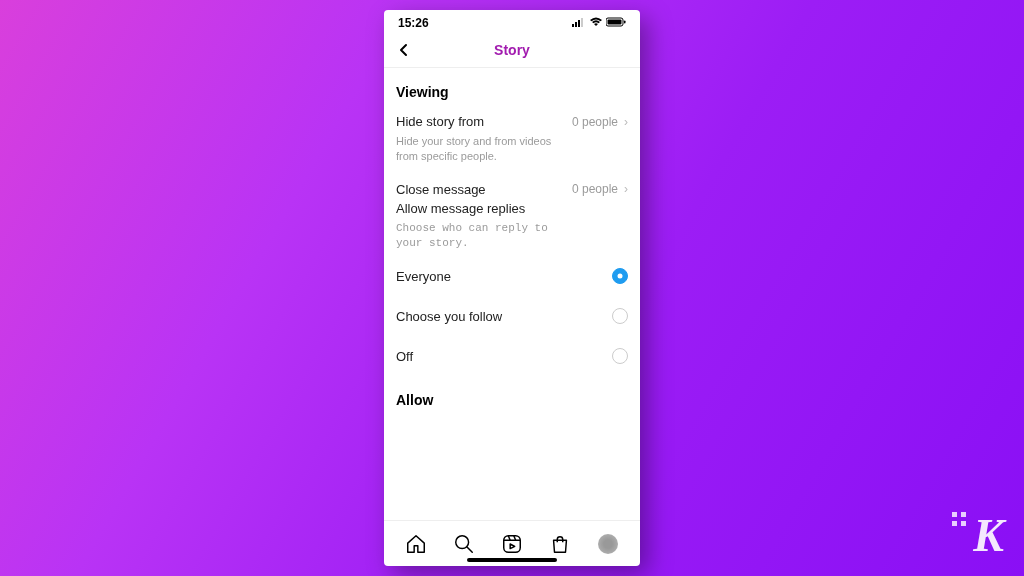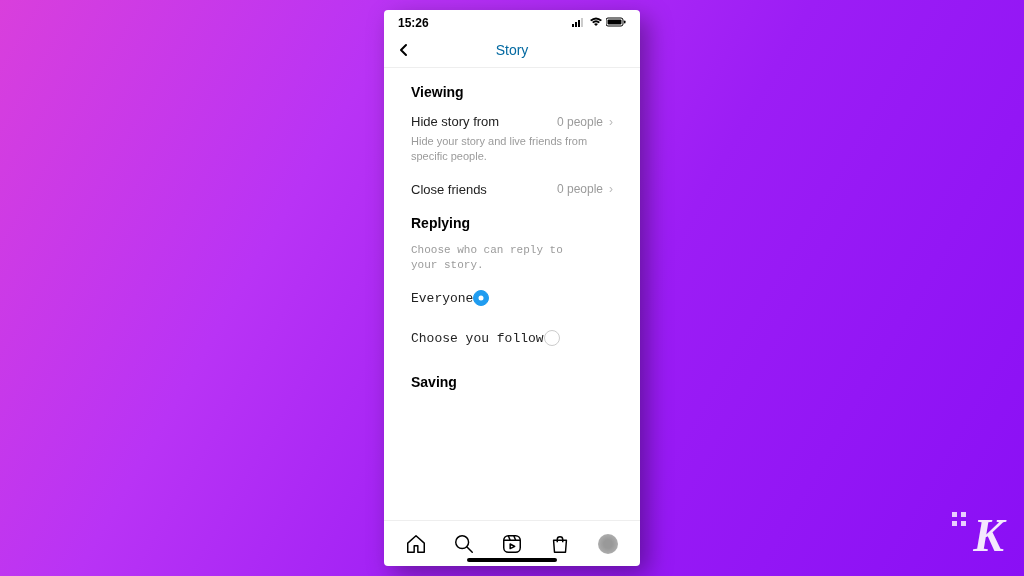--- a/index.html
+++ b/index.html
@@ -52,27 +52,27 @@
       transform: translateY(-50%);
       width: 24px;
       height: 24px;
       display: flex;
       align-items: center;
       justify-content: center;
       cursor: pointer;
     }
     .header-title {
       font-size: 14px;
-      font-weight: 400;
-      color: #0369a1;
+      font-weight: 700;
+      color: #a21caf;
     }
     .content {
       flex: 1;
       overflow: hidden;
-      padding: 0 27px;
+      padding: 0 12px;
     }
     .section-title {
       font-size: 14px;
       font-weight: 700;
       color: #000;
       margin-top: 16px;
       margin-bottom: 12px;
     }
     .row {
       display: flex;
@@ -95,23 +95,23 @@
     .row-desc {
       font-size: 11px;
       color: #9b9b9b;
       line-height: 1.35;
       margin-top: 3px;
       margin-bottom: 16px;
       max-width: 180px;
     }
     .radio-row {
       display: flex;
+      justify-content: space-between;
       align-items: center;
       padding: 12px 0;
-      font-family: Liberation Mono, monospace;
     }
     .radio {
       width: 16px;
       height: 16px;
       border-radius: 50%;
       border: 1.5px solid #ccc;
       position: relative;
       flex-shrink: 0;
     }
     .radio.selected {
@@ -230,46 +230,52 @@
 
     <div class="section-title">Viewing</div>
 
     <div class="row">
       <span class="row-label">Hide story from</span>
       <span class="row-value">
         <span>0 people</span>
         <span class="chevron-right">›</span>
       </span>
     </div>
-    <div class="row-desc">Hide your story and live friends from specific people.</div>
+    <div class="row-desc">Hide your story and from videos from specific people.</div>
 
     <div class="row">
-      <span class="row-label">Close friends</span>
+      <span class="row-label">Close message</span>
       <span class="row-value">
         <span>0 people</span>
         <span class="chevron-right">›</span>
       </span>
     </div>
 
-    <div class="section-title">Replying</div>
-
+
+    <div class="row">
+      <span class="row-label">Allow message replies</span>
+    </div>
     <div class="row-desc" style="margin-bottom:6px;font-family:Liberation Mono, monospace;">Choose who can reply to your story.</div>
 
     <div class="radio-row">
       <span class="row-label">Everyone</span>
       <span class="radio selected"></span>
     </div>
 
     <div class="radio-row">
       <span class="row-label">Choose you follow</span>
       <span class="radio"></span>
     </div>
 
-
-    <div class="section-title">Saving</div>
+    <div class="radio-row">
+      <span class="row-label">Off</span>
+      <span class="radio"></span>
+    </div>
+
+    <div class="section-title">Allow</div>
 
   </div>
 
   <div class="bottom-nav">
     <div class="nav-item">
       <svg width="22" height="22" viewBox="0 0 24 24">
           <path d="M3 11 L12 3 L21 11 V21 H14 V14 H10 V21 H3 Z" fill="none" stroke="#000" stroke-width="1.6" stroke-linejoin="round"></path>
         </svg>
     </div>
     <div class="nav-item">

